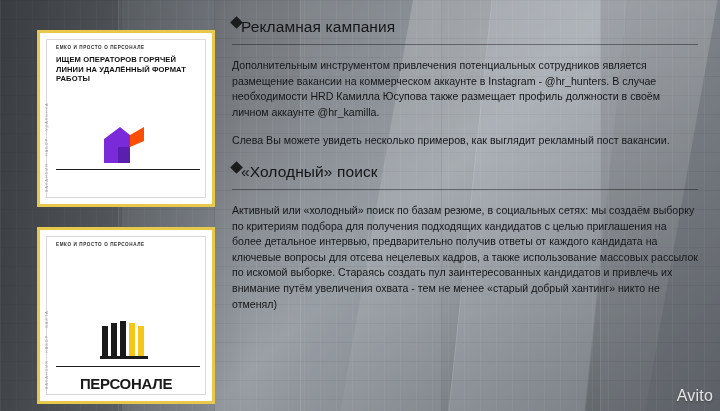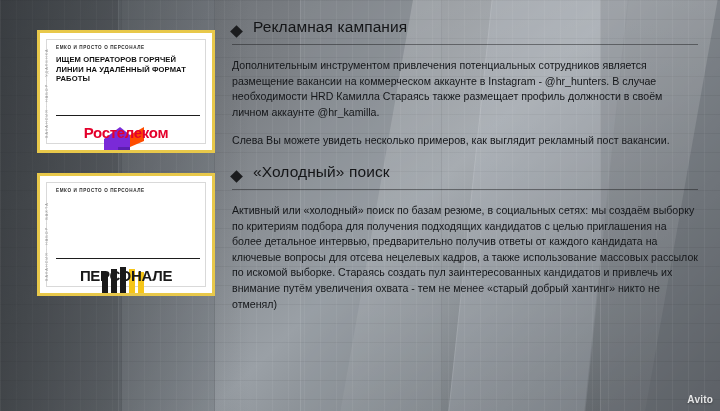--- a/index.html
+++ b/index.html
@@ -61,21 +61,21 @@
   
   .left-col {
     position: absolute;
     left: 37px;
     top: 30px;
     width: 178px;
   }
   .card {
     position: relative;
     width: 178px;
-    height: 123px;
+    height: 177px;
     background: #ffffff;
     border: 3px solid #e8c84a;
     box-sizing: border-box;
     overflow: hidden;
   }
   .card + .card { margin-top: 20px; }
   .card-inner {
     position: absolute;
     inset: 6px;
     border: 1px solid #d9d9d9;
@@ -158,22 +158,22 @@
   
   .content {
     position: absolute;
     left: 232px;
     top: 18px;
     width: 466px;
     color: #17181a;
   }
   .heading-row {
     display: flex;
-    align-items: flex-end;
-    gap: 12px;
+    align-items: flex-start;
+    gap: 0;
   }
   .diamond {
     width: 9px;
     height: 9px;
     background: #1b1c1e;
     transform: rotate(45deg);
     flex: none;
   }
   .heading {
     font-size: 15.5px;
@@ -193,22 +193,22 @@
     color: #15171a;
     text-align: left;
   }
   .para.second { }
   .section2 { margin-top: 14px; }
 
   .watermark {
     position: absolute;
     right: 7px;
     bottom: 6px;
-    font-size: 10px;
-    font-weight: 700;
+    font-size: 16px;
+    font-weight: 400;
     color: rgba(255,255,255,0.85);
     letter-spacing: 0.2px;
     text-shadow: 0 1px 2px rgba(0,0,0,0.35);
   }
 </style>
 </head>
 <body>
 
 <div class="slide">
 
@@ -231,23 +231,20 @@
       <div class="card-title">ИЩЕМ ОПЕРАТОРОВ ГОРЯЧЕЙ ЛИНИИ НА УДАЛЁННЫЙ ФОРМАТ РАБОТЫ</div>
       <div class="card-side">ВАКАНСИЯ · НАБОР · УДАЛЁНКА</div>
       <div class="logo-rt">
         <svg width="52" height="40" viewBox="0 0 52 40" aria-hidden="true">
           <path d="M4 38 L4 14 L20 2 L30 10 L30 22 L18 22 L18 38 Z" fill="#7a2ad8"></path>
           <path d="M30 10 L44 2 L44 16 L30 22 Z" fill="#ff4d00"></path>
           <path d="M18 22 L30 22 L30 38 L18 38 Z" fill="#5b1fb0"></path>
         </svg>
       </div>
       <div class="card-rule"></div>
-      <div class="brand-wrap">
-        <span class="brand-name brand-rt">Ростелеком</span>
-      </div>
     </div>
 
     <div class="card">
       <div class="card-inner"></div>
       <div class="card-eyebrow">ЕМКО И ПРОСТО О ПЕРСОНАЛЕ</div>
       <div class="card-side">ВАКАНСИЯ · НАБОР · ВАХТА</div>
       <div class="logo-rn">
         <svg width="60" height="42" viewBox="0 0 60 42" aria-hidden="true">
           <g fill="#1a1a1a">
             <path d="M6 6 h6 v30 h-6 z"></path>
@@ -270,21 +267,21 @@
   </div>
 
   <div class="content">
 
     <div>
       <div class="heading-row">
         <span class="diamond"></span>
         <span class="heading">Рекламная кампания</span>
       </div>
       <div class="hr"></div>
-      <p class="para">Дополнительным инструментом привлечения потенциальных сотрудников является размещение вакансии на коммерческом аккаунте в Instagram - @hr_hunters. В случае необходимости HRD Камилла Стараясь также размещает профиль должности в своём личном аккаунте @hr_kamilla.</p>
+      <p class="para">Дополнительным инструментом привлечения потенциальных сотрудников является размещение вакансии на коммерческом аккаунте в Instagram - @hr_hunters. В случае необходимости HRD Камилла Юсупова также размещает профиль должности в своём личном аккаунте @hr_kamilla.</p>
       <p class="para second">Слева Вы можете увидеть несколько примеров, как выглядит рекламный пост вакансии.</p>
     </div>
 
     <div class="section2">
       <div class="heading-row">
         <span class="diamond"></span>
         <span class="heading">«Холодный» поиск</span>
       </div>
       <div class="hr"></div>
       <p class="para">Активный или «холодный» поиск по базам резюме, в социальных сетях: мы создаём выборку по критериям подбора для  получения подходящих кандидатов с целью приглашения на более детальное интервью, предварительно получив ответы от каждого кандидата на ключевые вопросы для отсева нецелевых кадров, а также использование массовых рассылок по искомой выборке. Стараясь создать пул заинтересованных кандидатов и привлечь их внимание путём увеличения охвата - тем не менее «старый добрый хантинг» никто не отменял)</p>

